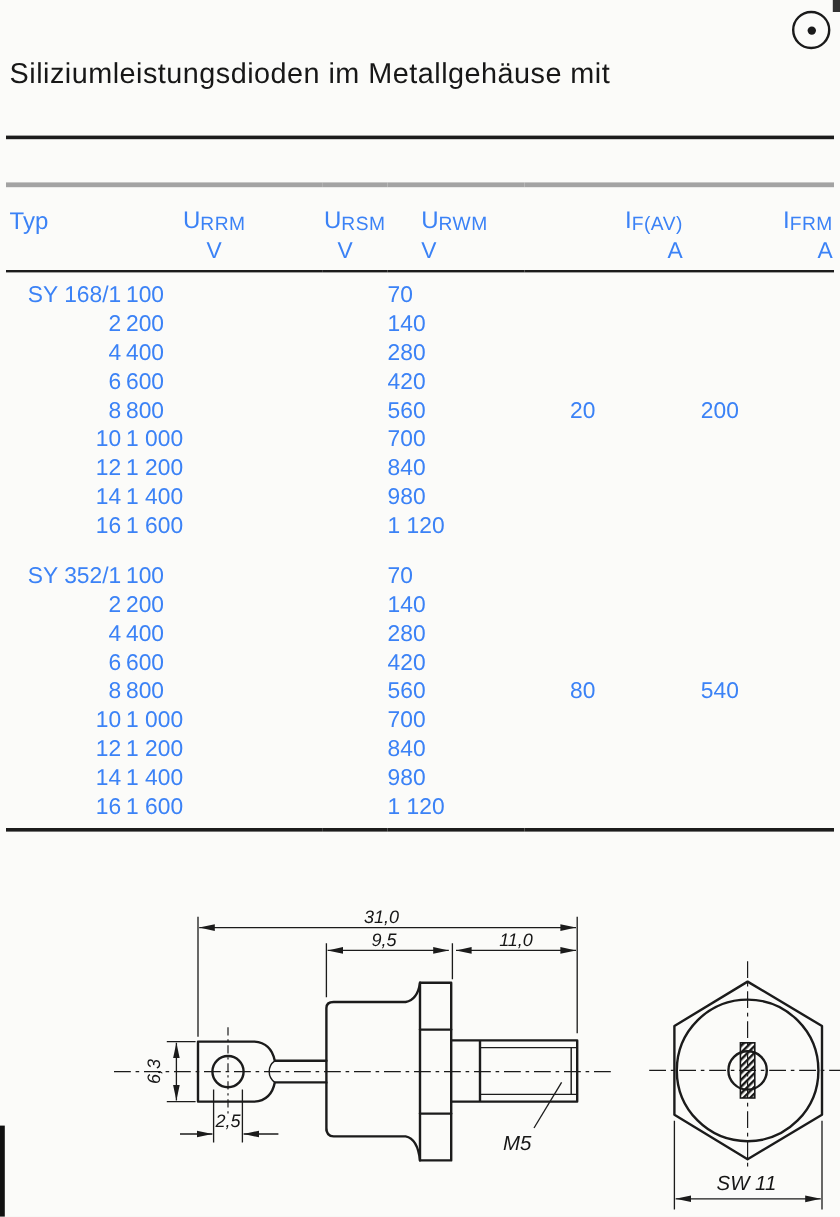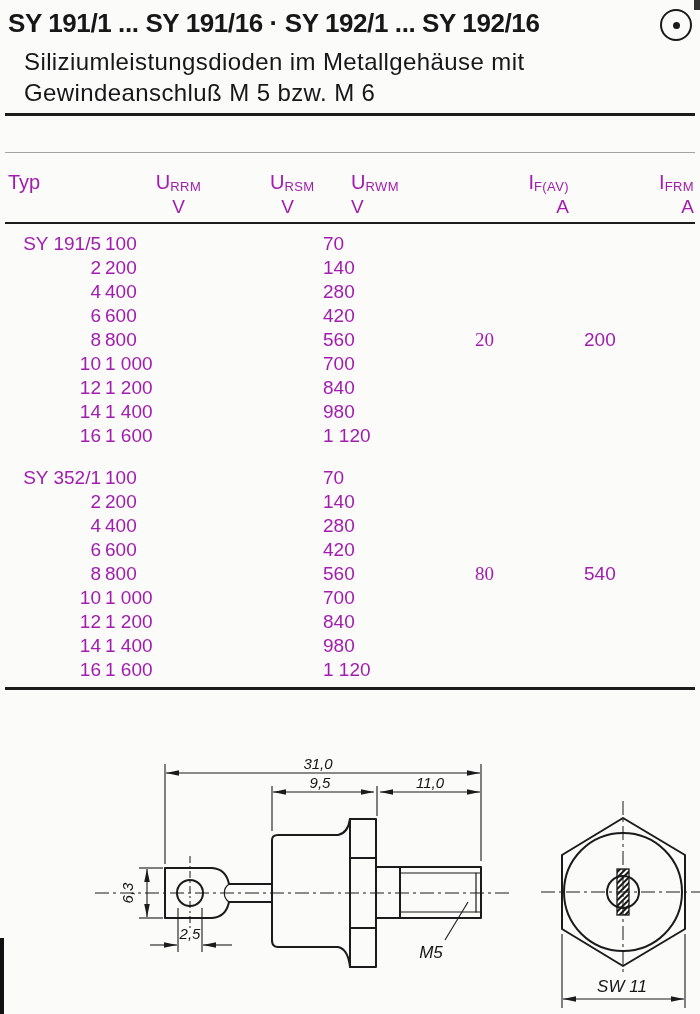--- a/index.html
+++ b/index.html
@@ -8,54 +8,54 @@
     position:relative; width:700px; height:1014px; margin:0 auto;
     background:#fbfbf9; overflow:hidden; color:#171717;
     font-family:"Liberation Sans", sans-serif;
   }
   
   .title{
     position:absolute; left:8px; top:8px; width:640px;
     font-size:26px; font-weight:700; letter-spacing:-0.4px; white-space:nowrap;
   }
   .subtitle{
-    position:absolute; left:24px; top:46px; width:620px;
+    position:absolute; left:8px; top:46px; width:620px;
     font-size:24px; letter-spacing:0.4px; line-height:31px;
   }
   .mark{
     position:absolute; left:660px; top:9px; width:28px; height:28px;
     border:2px solid #1a1a1a; border-radius:50%;
   }
   .mark::after{
     content:""; position:absolute; left:50%; top:50%; width:7px; height:7px;
     margin:-3.5px 0 0 -3.5px; background:#1a1a1a; border-radius:50%;
   }
   .rule-thick{position:absolute; left:5px; top:113px; width:690px; height:3px; background:#1c1c1c;}
   
   table.data{
     position:absolute; left:5px; top:152px; width:690px;
     border-collapse:collapse; table-layout:fixed;
-    border-top:1px solid #a3a3a3; border-bottom:3px solid #1c1c1c;
-    font-size:19px; color:#a21caf;
+    border-top:4px solid #a3a3a3; border-bottom:3px solid #1c1c1c;
+    font-size:19px; color:#3b82f6;
   }
   col.c1{width:100px} col.c2{width:164px} col.c3{width:54px}
   col.c4{width:114px} col.c5{width:133px} col.c6{width:125px}
   th{font-weight:400; white-space:nowrap;}
   tr.hsym th{height:40px; vertical-align:bottom; font-size:20px;}
   tr.hunit th{height:24px; vertical-align:top; border-bottom:2px solid #1c1c1c; padding-bottom:2px;}
   th.typ{text-align:left; padding-left:3px;}
   th.cu{text-align:center; padding-right:18px;}
   th.cw{text-align:left; padding-left:28px;}
   th.ci1{text-align:right; padding-left:38px;}
   th.ci2{text-align:right; padding-left:14px;}
-  sub.sb{font-size:13px; vertical-align:-2px; letter-spacing:0.4px;}
+  sub.sb{font-size:16px; vertical-align:-2px; letter-spacing:0.4px;}
   td{height:24px; line-height:24px; padding:0; white-space:nowrap;}
   td.typ{text-align:right; padding-right:4px;}
   td.num{}
-  td.ifav{padding-left:38px; vertical-align:middle;font-family:Liberation Serif, serif;}
+  td.ifav{padding-left:38px; vertical-align:middle;}
   td.ifrm{padding-left:14px; vertical-align:middle;}
   tr.sp-top td{height:8px; line-height:8px;}
   tr.sp-mid td{height:18px; line-height:18px;}
   tr.sp-bot td{height:5px; line-height:5px;}
   
   svg.drawing{position:absolute; left:0; top:684px;}
   .ol{stroke:#1b1b1b; stroke-width:2; fill:none; stroke-linecap:round; stroke-linejoin:round;}
   .thin{stroke-width:1.2;}
   .dim{stroke:#1b1b1b; stroke-width:1.1; fill:none;}
   .cline{stroke:#1b1b1b; stroke-width:1; fill:none; stroke-dasharray:14 4 3 4;}
@@ -64,25 +64,23 @@
   text.dtl{font-size:17px;}
   
   .artifact-left{position:absolute; left:0; top:938px; width:4px; height:76px; background:#111;}
   .artifact-corner{position:absolute; left:694px; top:0; width:6px; height:10px; background:#333;}
 </style>
 </head>
 <body>
 
 <div class="page">
 
-  <div class="title">SY 191/1 ... SY 191/16 · SY 192/1 ... SY 192/16</div>
   <div class="mark"></div>
   <div class="subtitle">
     <div>Siliziumleistungsdioden im Metallgehäuse mit</div>
-    <div>Gewindeanschluß M 5 bzw. M 6</div>
   </div>
   <div class="rule-thick"></div>
 
   <table class="data">
     <colgroup>
         <col class="c1">
         <col class="c2">
         <col class="c3">
         <col class="c4">
         <col class="c5">
@@ -105,21 +103,21 @@
         <th class="ci1">A</th>
         <th class="ci2">A</th>
       </tr>
     </thead>
     <tbody>
       <tr class="sp-top">
           <td colspan="6"></td>
         </tr>
 
       <tr>
-        <td class="typ">SY 191/5</td>
+        <td class="typ">SY 168/1</td>
         <td class="num">100</td>
         <td></td>
         <td class="num">70</td>
         <td class="ifav" rowspan="9">20</td>
         <td class="ifrm" rowspan="9">200</td>
       </tr>
       <tr>
           <td class="typ">2</td>
           <td class="num">200</td>
           <td></td>

